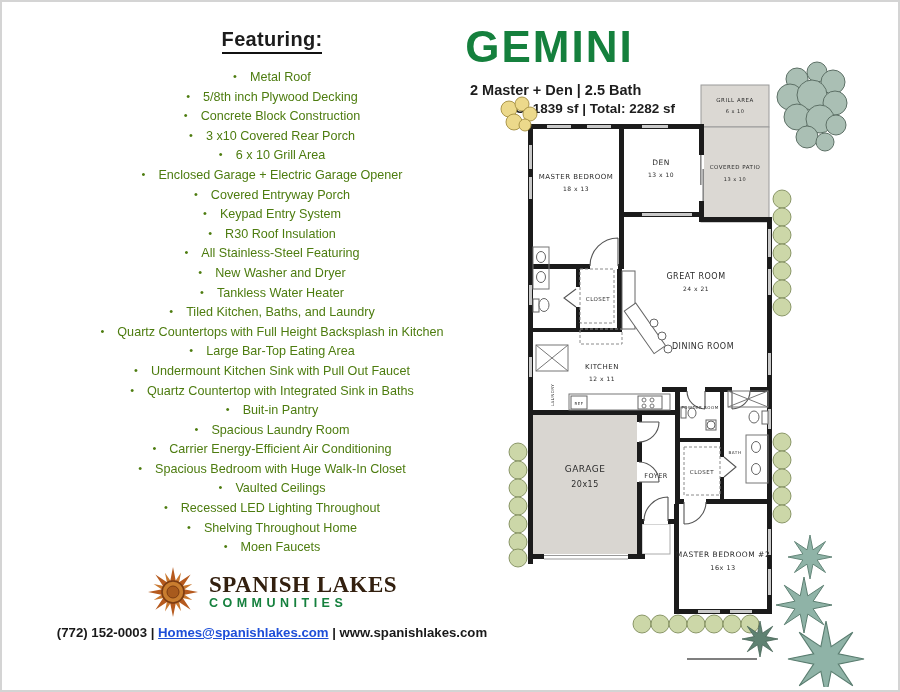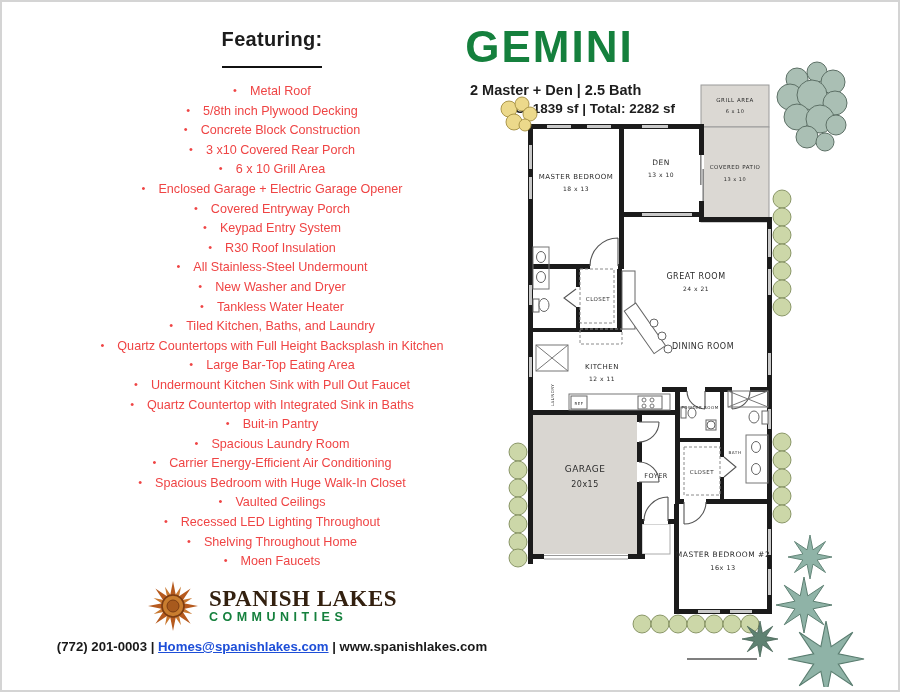--- a/index.html
+++ b/index.html
@@ -1,23 +1,23 @@
 <!DOCTYPE html>
 <html><head>
 <meta charset="utf-8">
 <style>
   html,body{margin:0;padding:0;background:#eee;}
   .page{position:relative;width:900px;height:692px;background:#fff;border:2px solid #d4d4d4;
         box-sizing:border-box;overflow:hidden;font-family:"Liberation Sans",sans-serif;color:#1c1c1c;}
   
   .left-col{position:absolute;left:30px;top:26px;width:480px;text-align:center;}
   .feat-title{display:inline-block;font-size:20px;font-weight:700;letter-spacing:.3px;
-              border-bottom:2.5px solid #111;padding-bottom:15px;margin:0;}
+              border-bottom:2.5px solid #111;padding-bottom:1px;margin:0;}
   ul.features{list-style:none;margin:13px 0 0;padding:0;}
-  ul.features li{font-size:12.6px;line-height:18.6px;color:#ef4444;}
+  ul.features li{font-size:12.6px;line-height:18.6px;color:#4d7c0f;}
   ul.features .bullet{display:inline-block;margin-right:13px;font-size:11px;vertical-align:1px;}
   .logo-row{display:flex;justify-content:center;align-items:center;gap:10px;margin-top:9px;}
   .logo-text{text-align:left;}
   .logo-name{font-family:"Liberation Serif",serif;font-size:23px;font-weight:bold;
              letter-spacing:.5px;color:#33200f;line-height:22px;}
   .logo-sub{font-size:12.5px;font-weight:700;letter-spacing:4.5px;color:#15803d;margin-top:0;}
   .footer-line{margin-top:7px;font-size:13.2px;font-weight:700;color:#191919;}
   .footer-line .email{color:#1d4ed8;text-decoration:underline;cursor:pointer;}
   
   .plan-title{position:absolute;left:450px;top:20px;width:195px;text-align:center;
@@ -47,21 +47,21 @@
     <ul class="features">
         <li><span class="bullet">•</span><span>Metal Roof</span></li>
         <li><span class="bullet">•</span><span>5/8th inch Plywood Decking</span></li>
         <li><span class="bullet">•</span><span>Concrete Block Construction</span></li>
         <li><span class="bullet">•</span><span>3 x10 Covered Rear Porch</span></li>
         <li><span class="bullet">•</span><span>6 x 10 Grill Area</span></li>
         <li><span class="bullet">•</span><span>Enclosed Garage + Electric Garage Opener</span></li>
         <li><span class="bullet">•</span><span>Covered Entryway Porch</span></li>
         <li><span class="bullet">•</span><span>Keypad Entry System</span></li>
         <li><span class="bullet">•</span><span>R30 Roof Insulation</span></li>
-        <li><span class="bullet">•</span><span>All Stainless-Steel Undermount</span></li>
+        <li><span class="bullet">•</span><span>All Stainless-Steel Featuring</span></li>
         <li><span class="bullet">•</span><span>New Washer and Dryer</span></li>
         <li><span class="bullet">•</span><span>Tankless Water Heater</span></li>
         <li><span class="bullet">•</span><span>Tiled Kitchen, Baths, and Laundry</span></li>
         <li><span class="bullet">•</span><span>Quartz Countertops with Full Height Backsplash in Kitchen</span></li>
         <li><span class="bullet">•</span><span>Large Bar-Top Eating Area</span></li>
         <li><span class="bullet">•</span><span>Undermount Kitchen Sink with Pull Out Faucet</span></li>
         <li><span class="bullet">•</span><span>Quartz Countertop with Integrated Sink in Baths</span></li>
         <li><span class="bullet">•</span><span>Buit-in Pantry</span></li>
         <li><span class="bullet">•</span><span>Spacious Laundry Room</span></li>
         <li><span class="bullet">•</span><span>Carrier Energy-Efficient Air Conditioning</span></li>
@@ -82,21 +82,21 @@
         <circle r="11" fill="#c97d2f" stroke="#7c3c12" stroke-width="1.6"></circle>
         <circle r="6" fill="#a85a1d" stroke="#7c3c12" stroke-width="1"></circle>
       </svg>
       <div class="logo-text">
         <div class="logo-name">SPANISH LAKES</div>
         <div class="logo-sub">COMMUNITIES</div>
       </div>
     </div>
 
     <div class="footer-line">
-      <span>(772) 201-0003</span>
+      <span>(772) 152-0003</span>
       <span>|</span>
       <a class="email">Homes@spanishlakes.com</a>
       <span>|</span>
       <span>www.spanishlakes.com</span>
     </div>
   </div>
 
   <div class="plan-title">GEMINI</div>
   <div class="plan-subtitle">2 Master + Den | 2.5 Bath</div>
   <div class="plan-area">AC: 1839 sf | Total: 2282 sf</div>

